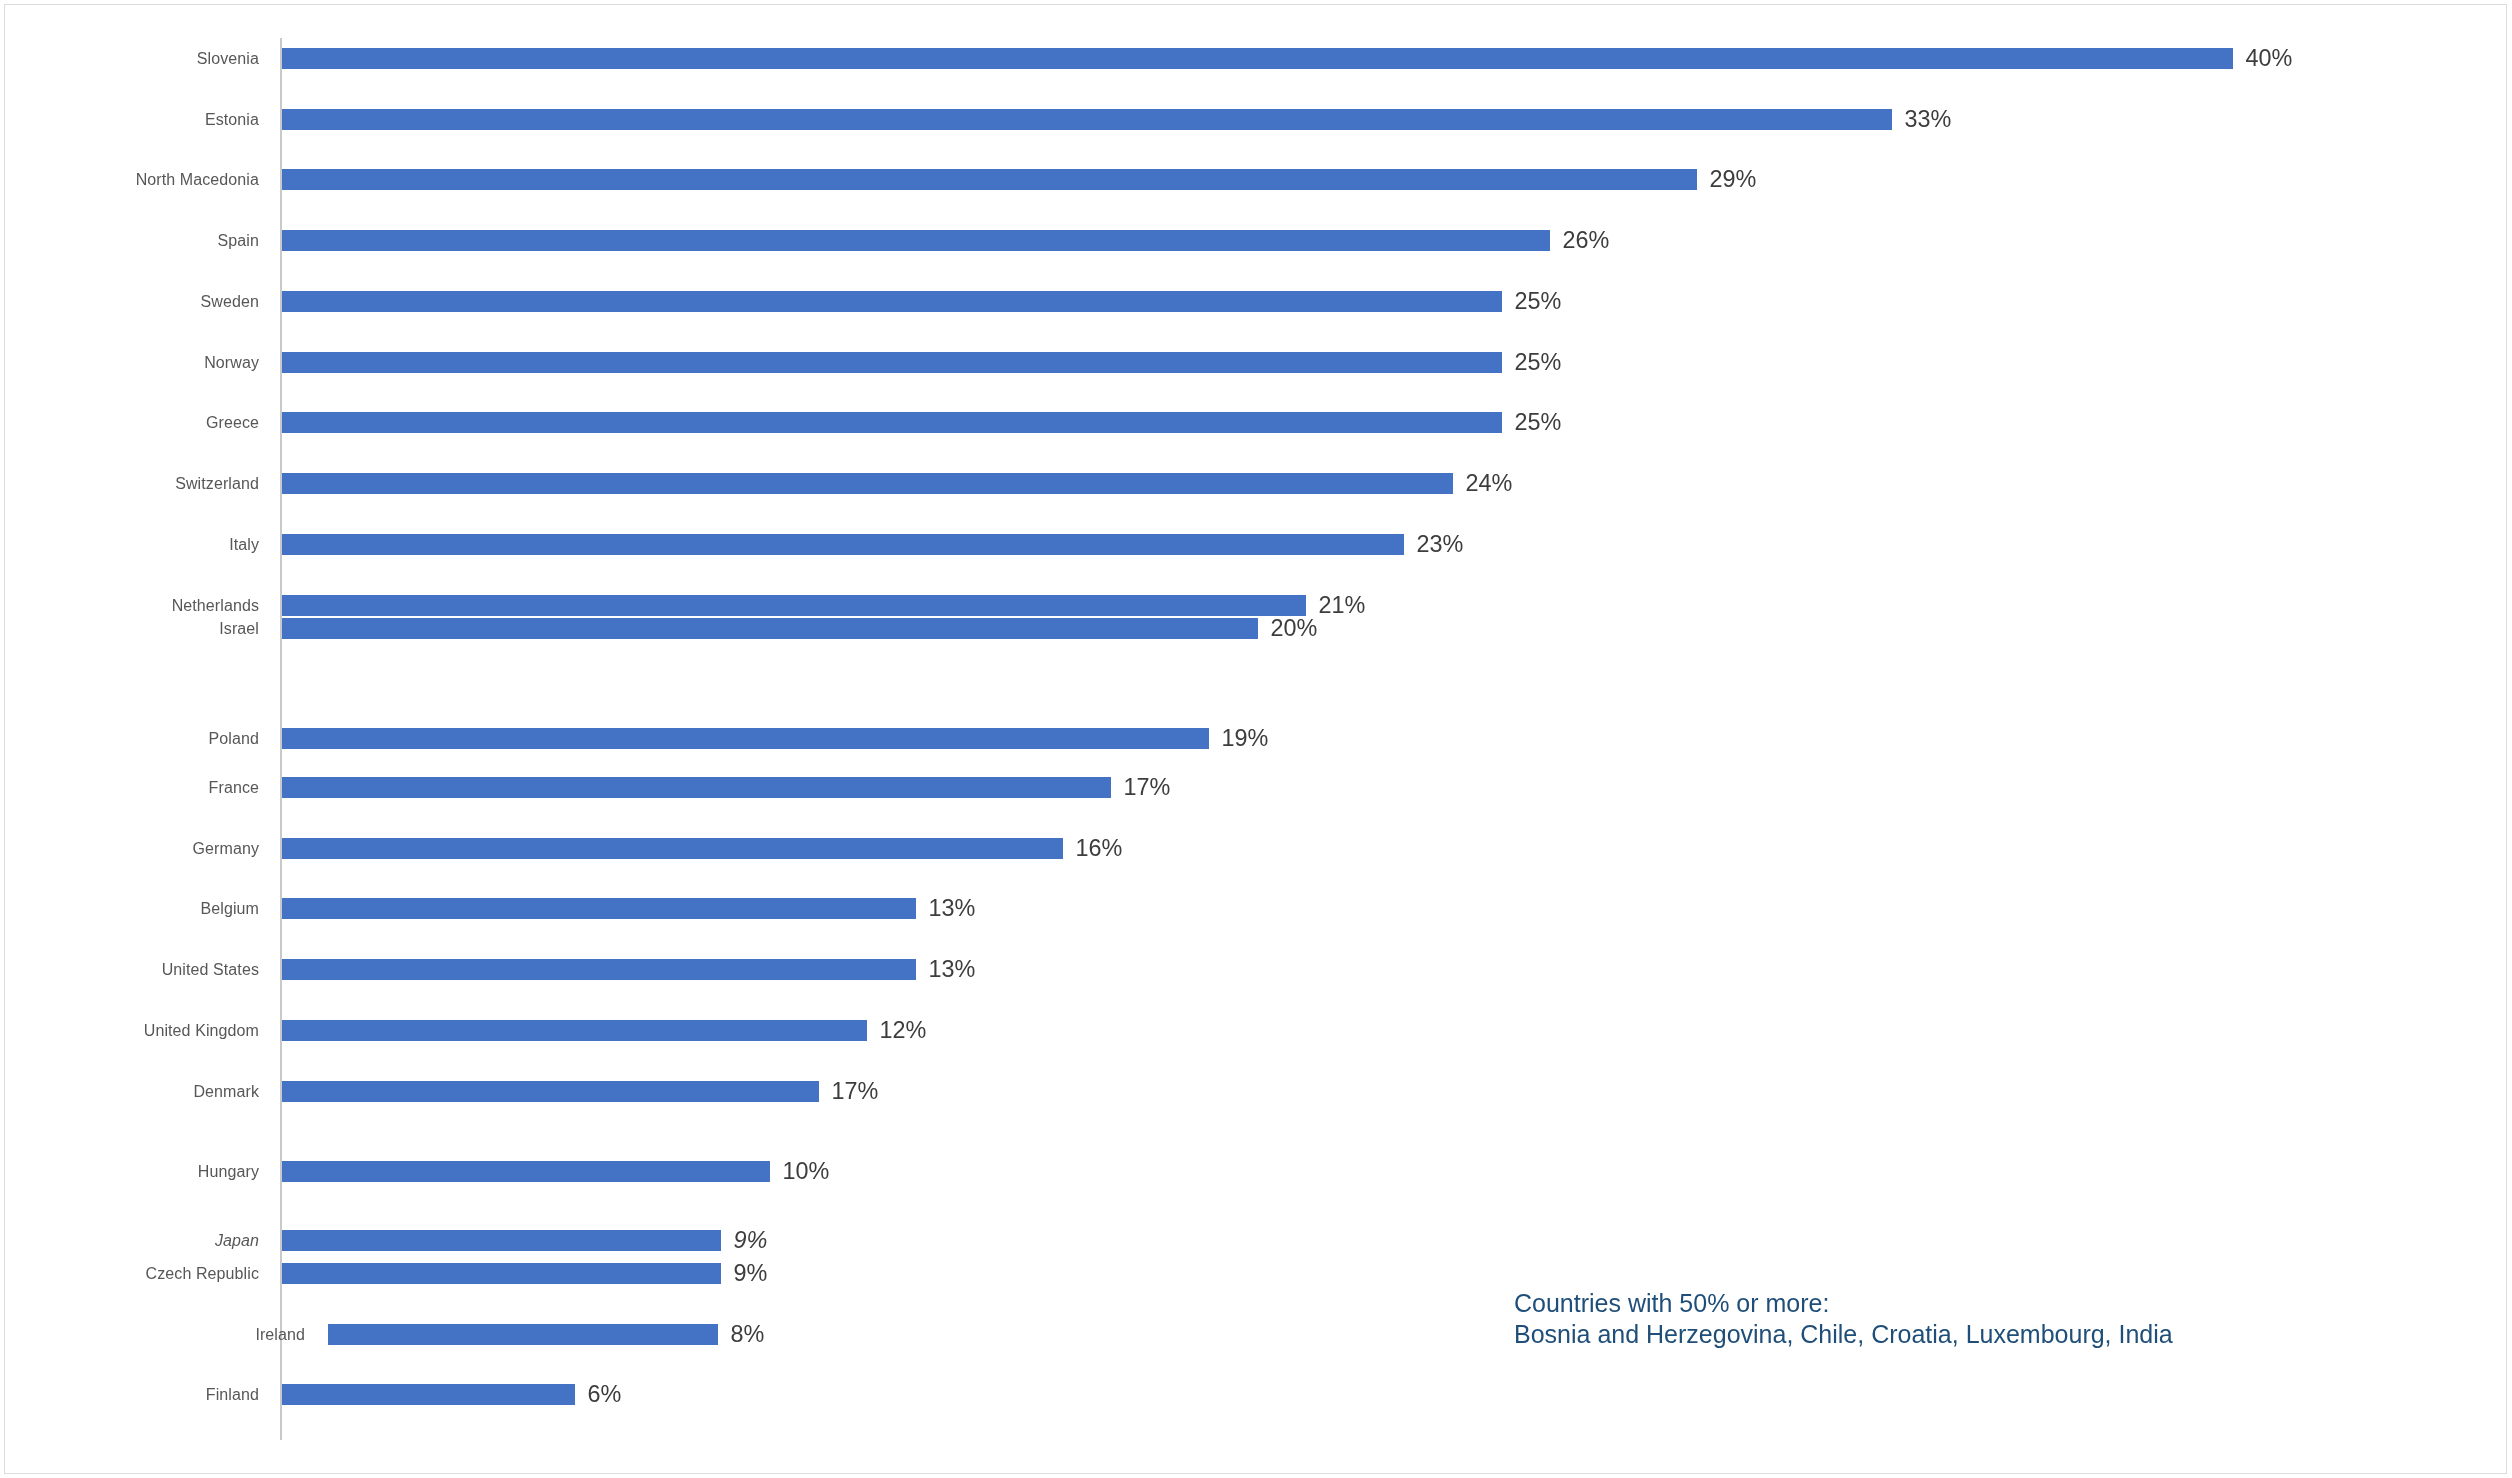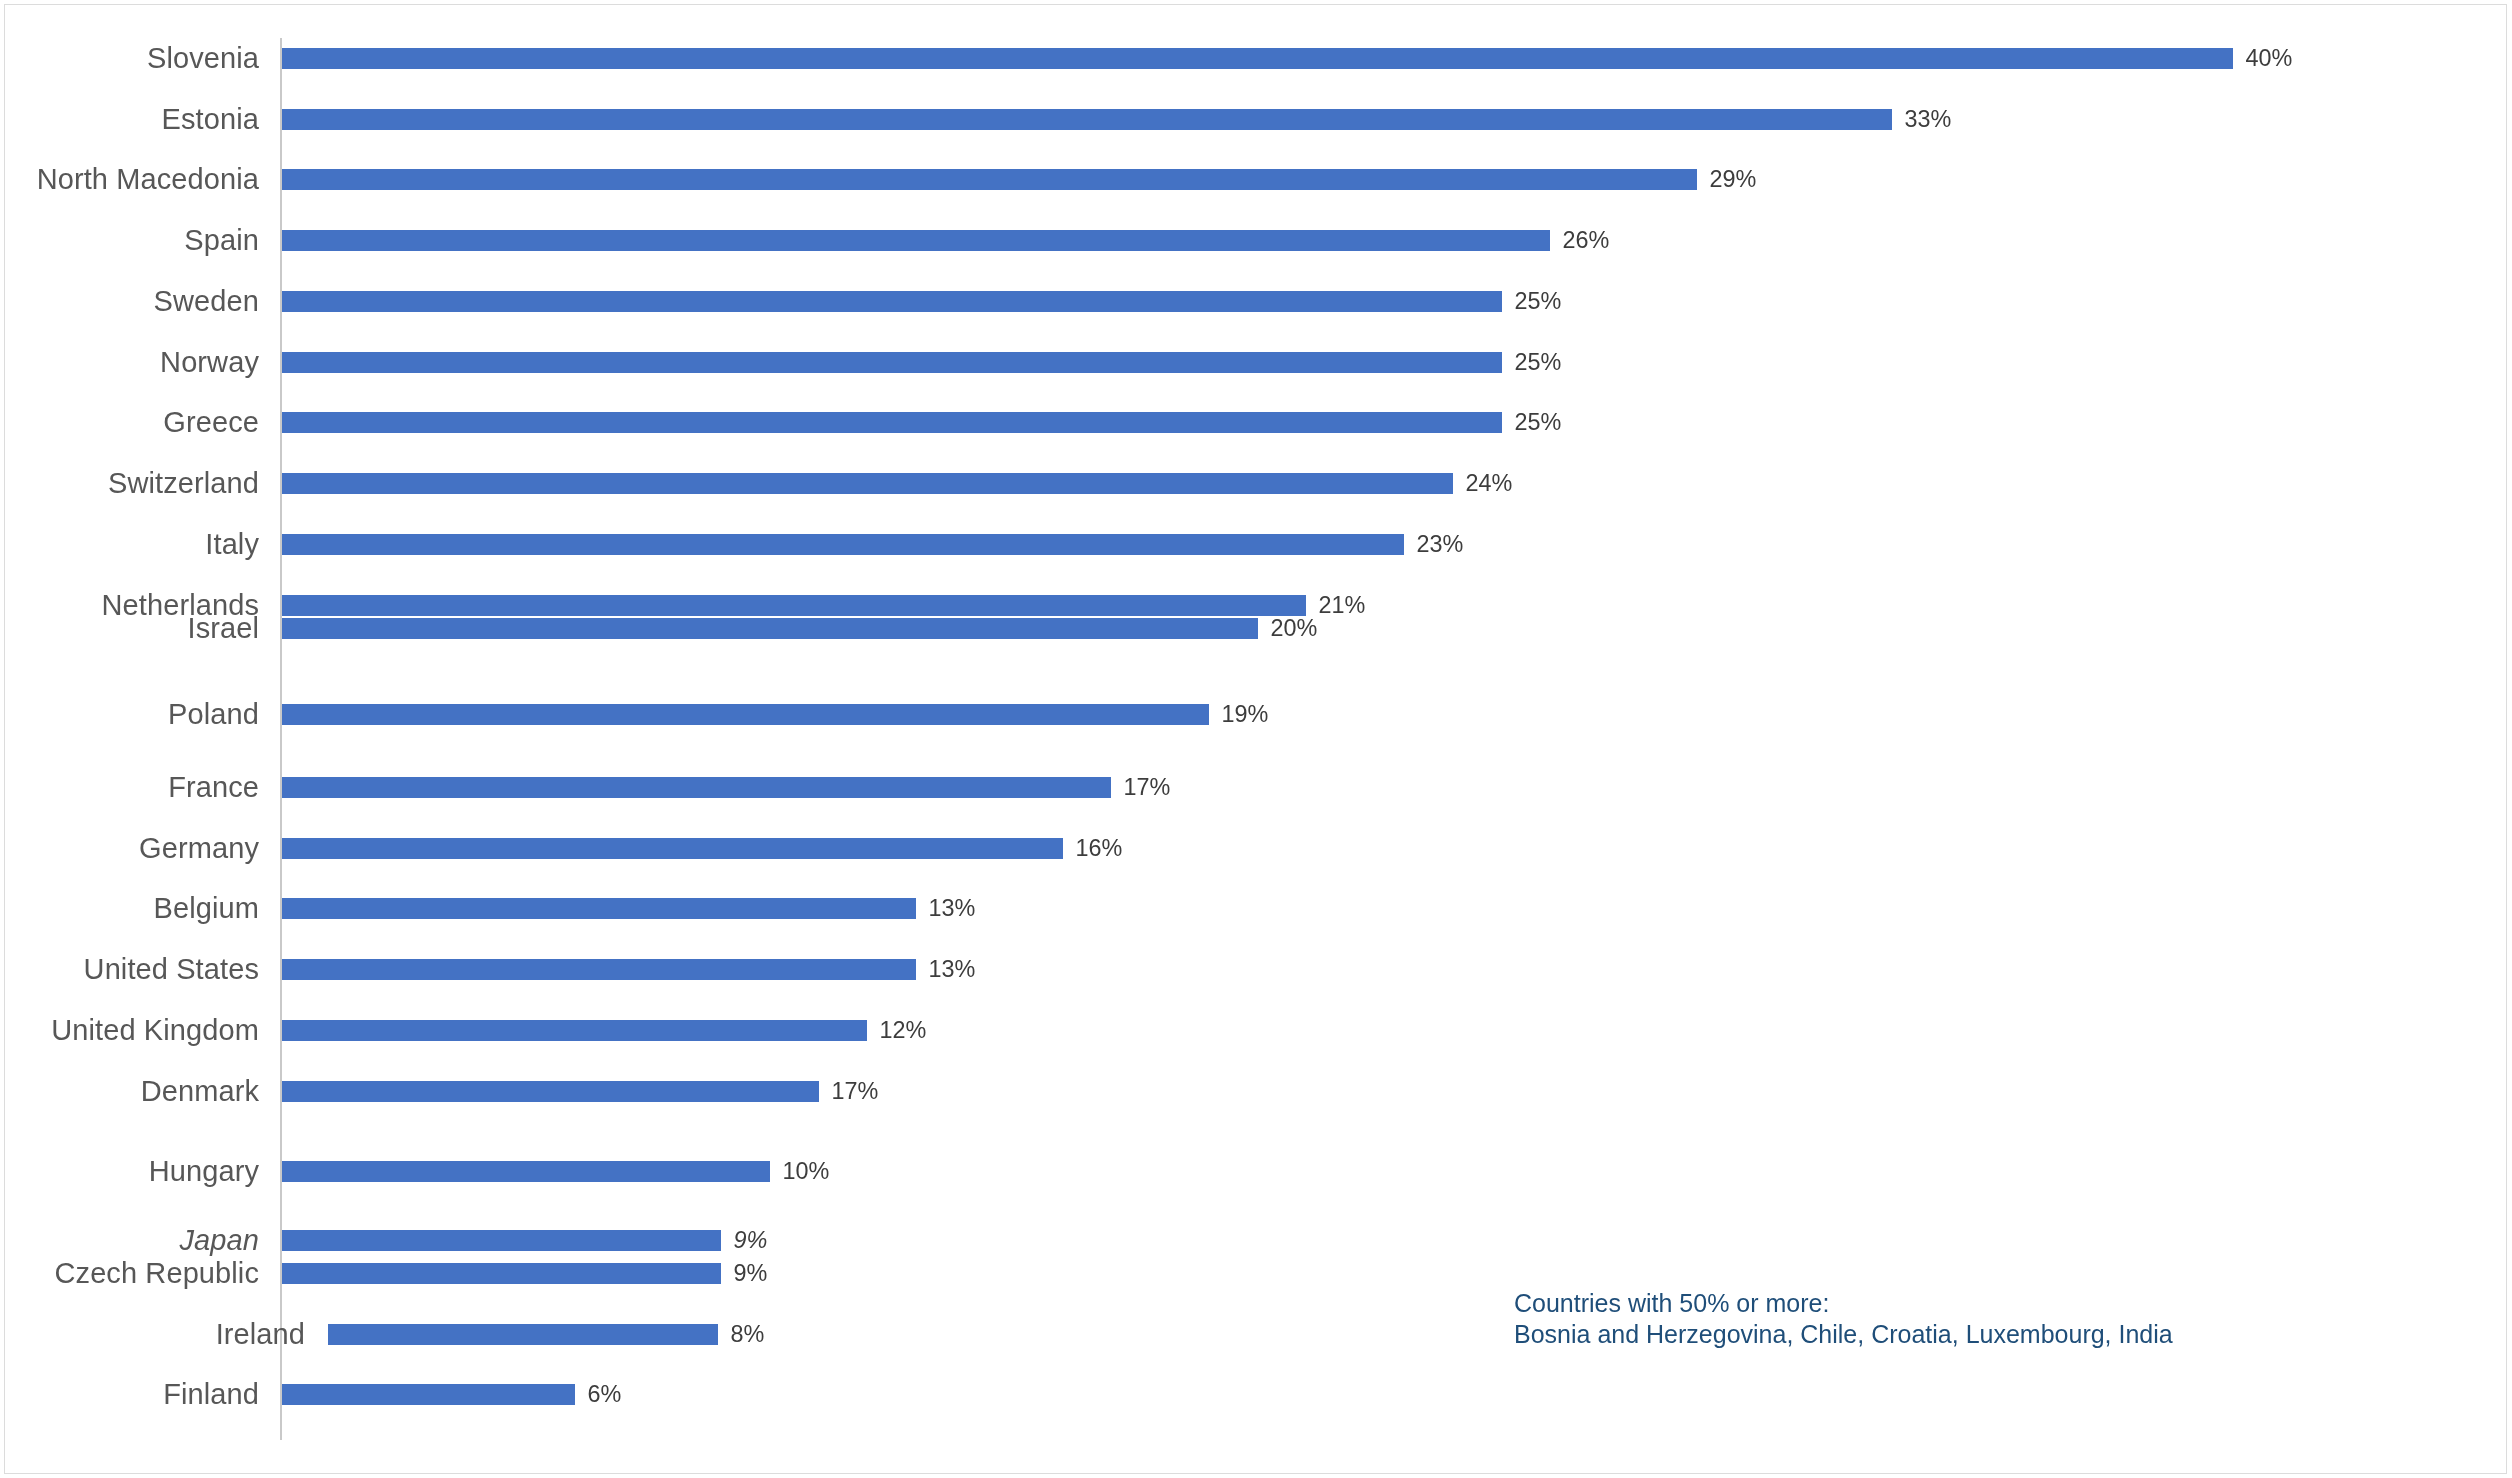--- a/index.html
+++ b/index.html
@@ -51,21 +51,21 @@
   }
   .cat-label {
     position: absolute;
     left: 0;
     top: 0;
     width: 259px;
     height: 61px;
     display: flex;
     align-items: center;
     justify-content: flex-end;
-    font-size: 29px;
+    font-size: 16px;
     color: #575757;
     letter-spacing: 0.1px;
     white-space: nowrap;
   }
   .bar-wrap {
     position: absolute;
     left: 282px;
     top: 0;
     height: 61px;
     display: flex;
@@ -175,21 +175,21 @@
             <div class="val-label">21%</div>
           </div>
         </div>
         <div class="bar-row" style="top: 598px;">
           <div class="cat-label">Israel</div>
           <div class="bar-wrap">
             <div class="bar" style="width: 976px; background: rgb(68, 114, 196);"></div>
             <div class="val-label">20%</div>
           </div>
         </div>
-        <div class="bar-row" style="top: 684px;">
+        <div class="bar-row" style="top: 708px;">
           <div class="cat-label">Poland</div>
           <div class="bar-wrap">
             <div class="bar" style="width: 927px; background: rgb(68, 114, 196);"></div>
             <div class="val-label">19%</div>
           </div>
         </div>
         <div class="bar-row" style="top: 757px;">
           <div class="cat-label">France</div>
           <div class="bar-wrap">
             <div class="bar" style="width: 829px; background: rgb(68, 114, 196);"></div>

